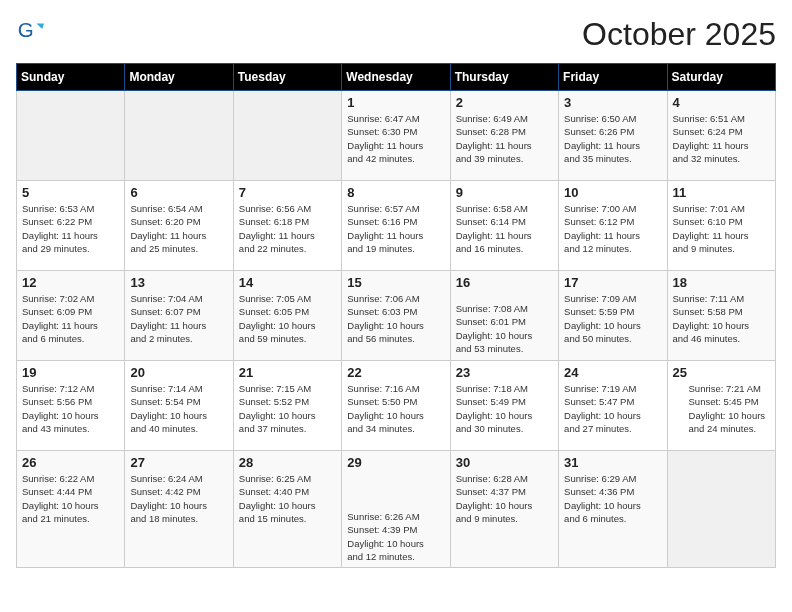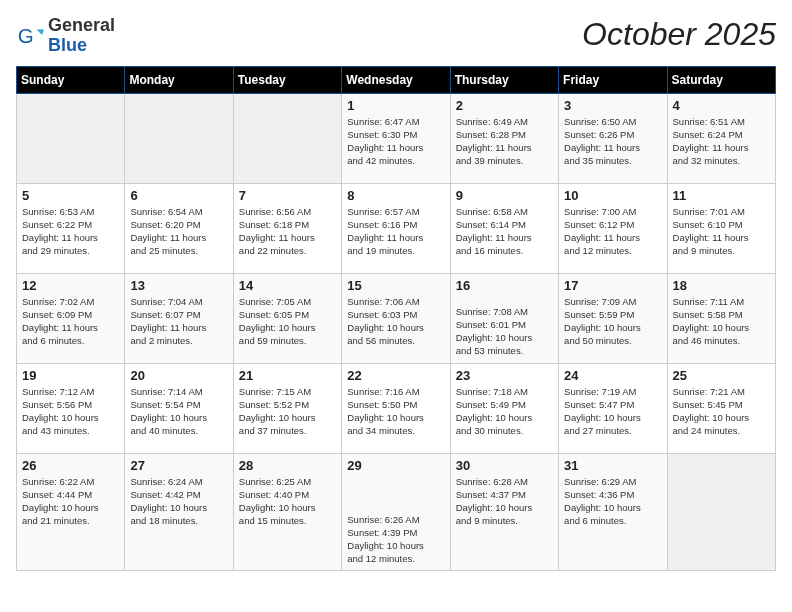--- a/index.html
+++ b/index.html
@@ -29,21 +29,20 @@
     }
     .logo-general { color: #333; }
     .logo-blue { color: #1a5fa8; }
     .logo-icon {
       width: 28px;
       height: 28px;
       margin-right: 4px;
     }
     .title-block {
       text-align: right;
-      font-style: italic;
     }
     .month-title {
       font-size: 32px;
       font-weight: normal;
       color: #222;
     }
     .subtitle {
       font-size: 14px;
       color: #444;
     }
@@ -93,24 +92,20 @@
   </style>
 </head>
 <body>
 
 <div class="header">
   <div class="logo">
     <svg class="logo-icon" viewBox="0 0 30 30">
       <text x="2" y="22" font-size="22" fill="#1a5fa8">G</text>
       <polygon points="22,8 30,8 28,14" fill="#2eaadc"></polygon>
     </svg>
-    <div class="logo-text">
-      <span class="logo-general">General</span>
-      <span class="logo-blue">Blue</span>
-    </div>
   </div>
   <div class="title-block">
     <div class="month-title">October 2025</div>
   </div>
 </div>
 
 <table>
   <thead>
     <tr>
     <th>Sunday</th>
@@ -296,21 +291,21 @@
         </td>
         <td>
           <span class="day-number">24</span>
           <div class="day-info" style="white-space: pre-line;">Sunrise: 7:19 AM
 Sunset: 5:47 PM
 Daylight: 10 hours
 and 27 minutes.</div>
         </td>
         <td>
           <span class="day-number">25</span>
-          <div class="day-info" style="white-space: pre-line;">Sunrise: 7:21 AM
+          <div class="day-info" style="white-space: pre-line; margin-left: 16px;">Sunrise: 7:21 AM
 Sunset: 5:45 PM
 Daylight: 10 hours
 and 24 minutes.</div>
         </td>
       </tr>
       <tr>
         <td>
           <span class="day-number">26</span>
           <div class="day-info" style="white-space: pre-line;">Sunrise: 6:22 AM
 Sunset: 4:44 PM

